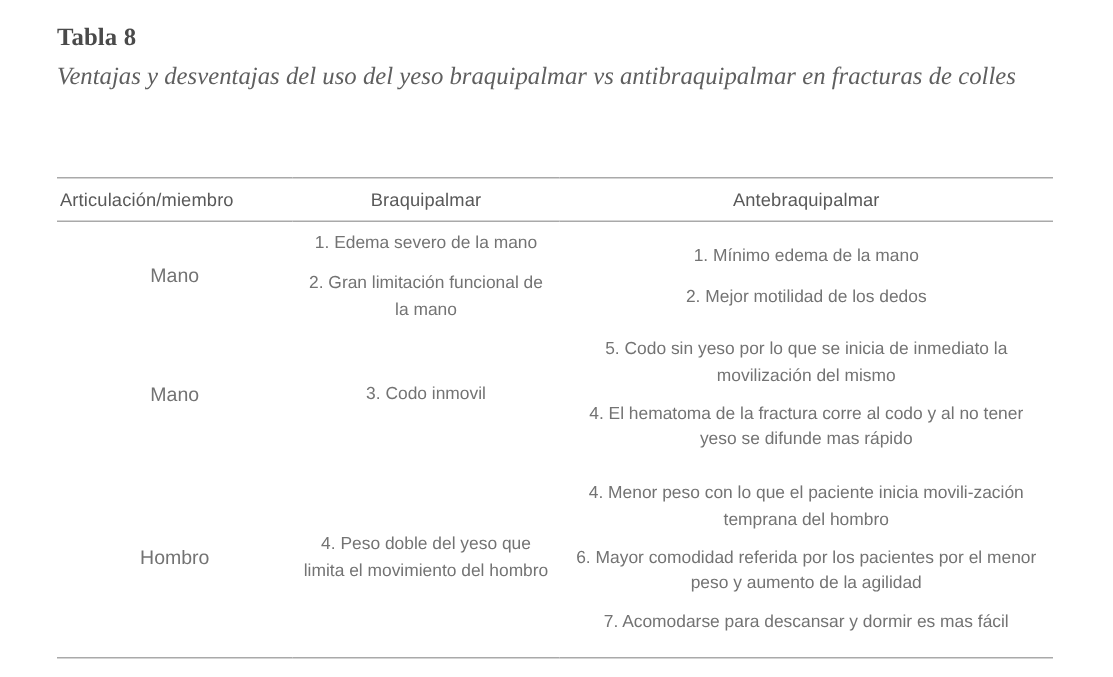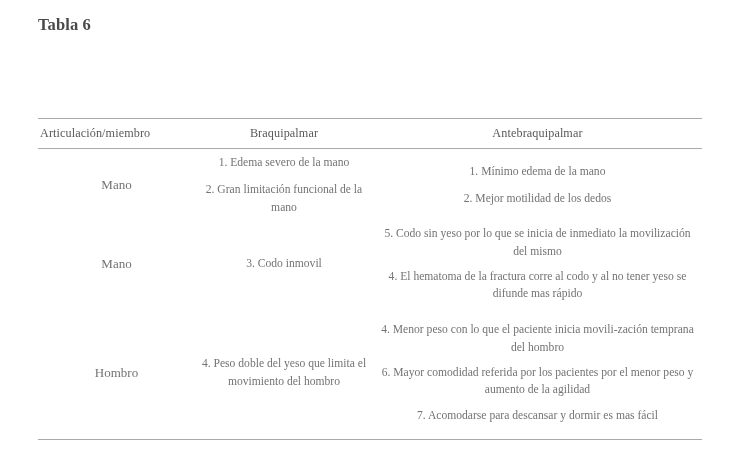--- a/index.html
+++ b/index.html
@@ -51,21 +51,20 @@
   .table-wrap {
     position: absolute;
     left: 38px;
     top: 118px;
     width: 664px;
   }
   table.data {
     width: 664px;
     border-collapse: collapse;
     table-layout: fixed;
-    font-family: Liberation Serif, serif;
   }
   table.data col.c1 { width: 157px; }
   table.data col.c2 { width: 178px; }
   table.data col.c3 { width: 329px; }
 
   .rule-top  { border-top: 1.6px solid #a9a9a9; }
   .rule-mid  { border-bottom: 1.4px solid #a9a9a9; }
   .rule-bot  { border-bottom: 1.6px solid #a9a9a9; }
 
   thead th {
@@ -117,21 +116,22 @@
     color: #6f6f6f;
     line-height: 1.5;
   }
 </style>
 </head>
 <body>
 
 <div class="page">
 
   <div class="caption-block">
-    <div class="table-number">Tabla 6</div>
+    <div class="table-number">Tabla 8</div>
+    <div class="table-title">Ventajas y desventajas del uso del yeso braquipalmar vs antibraquipalmar en fracturas de colles</div>
   </div>
 
   <div class="table-wrap">
     <table class="data">
       <colgroup>
         <col class="c1">
           <col class="c2">
           <col class="c3">
       </colgroup>
 

